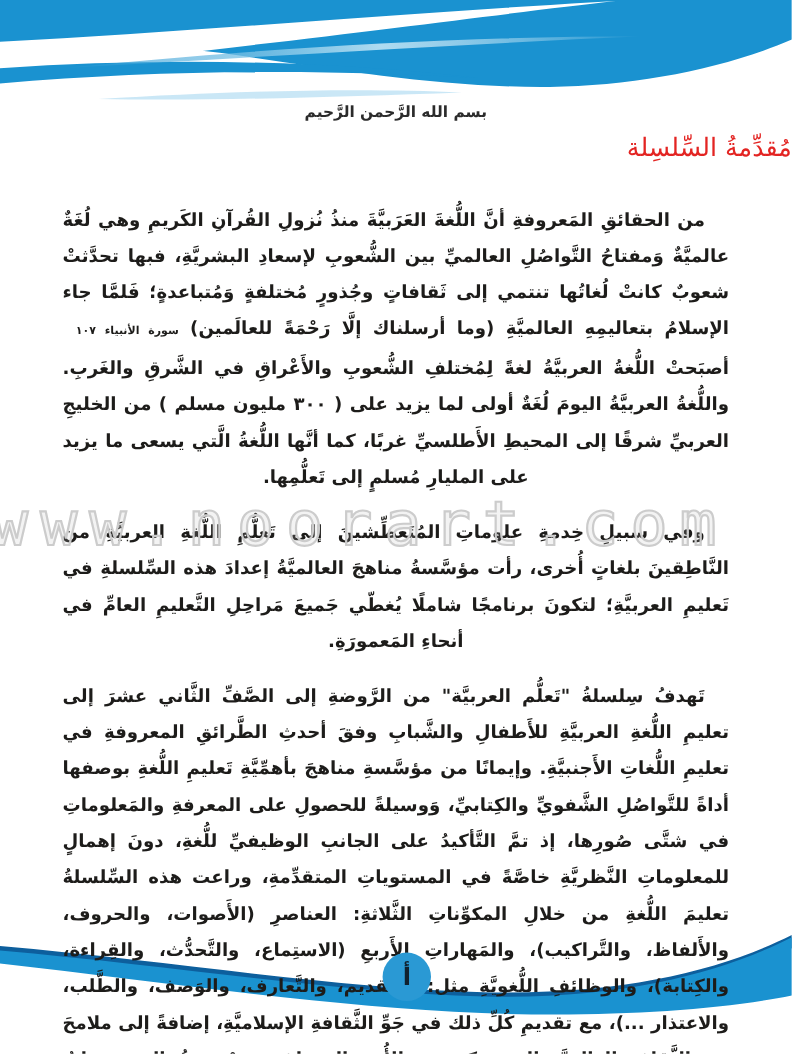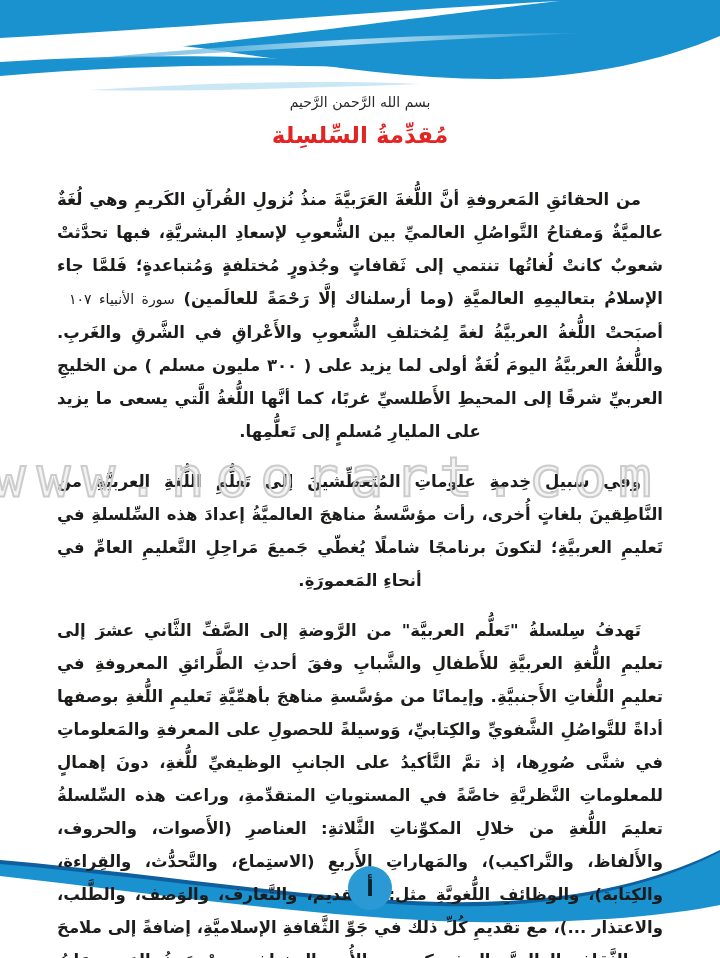--- a/index.html
+++ b/index.html
@@ -4,35 +4,35 @@
 <style>
   html,body{margin:0;padding:0;}
   body{
     width:720px;height:958px;position:relative;background:#ffffff;overflow:hidden;
     font-family:"DejaVu Sans",sans-serif;
   }
   .top-wave{position:absolute;top:0;left:0;width:720px;height:118px;z-index:1;}
   .bottom-wave{position:absolute;top:838px;left:0;width:720px;height:120px;z-index:1;}
   .bismillah{
     position:absolute;top:94px;left:0;width:720px;text-align:center;
-    font-size:14px;font-weight:normal;color:#2b2b2b;z-index:2;
+    font-size:14px;font-weight:bold;color:#2b2b2b;z-index:2;
   }
   .page-title{
-    position:absolute;top:122px;left:0;width:720px;text-align:center;
-    font-size:23px;font-weight:bold;color:#e32422;z-index:2;
+    position:absolute;top:122px;left:0;width:720px;
+    font-size:23px;font-weight:normal;color:#e32422;z-index:2;
   }
   .content{
     position:absolute;top:183px;right:57px;width:606px;z-index:2;
     direction:rtl;color:#1d1c1a;font-weight:bold;font-size:16.5px;line-height:33px;
   }
   .content p{
     margin:0 0 17px 0;text-align:justify;text-align-last:center;text-indent:22px;
   }
   .content p:last-child{margin-bottom:0;}
-  .citation{font-size:14px;font-weight:normal;color:#1d1c1a;letter-spacing:0;margin-left:12px;}
+  .citation{font-size:10px;font-weight:bold;color:#1d1c1a;letter-spacing:0;margin-left:12px;}
   .watermark{
     position:absolute;top:444px;left:-8px;width:740px;z-index:5;
     direction:ltr;font-family:"DejaVu Sans Mono",monospace;font-size:56px;
     letter-spacing:11px;white-space:nowrap;color:rgba(190,190,190,0.18);
     -webkit-text-stroke:2px #cccccc;pointer-events:none;
   }
   .page-number-circle{
     position:absolute;top:866px;left:348px;width:44px;height:44px;border-radius:50%;
     background:#2a99d4;z-index:3;display:flex;align-items:center;justify-content:center;
     font-size:22px;font-weight:bold;color:#10212e;

